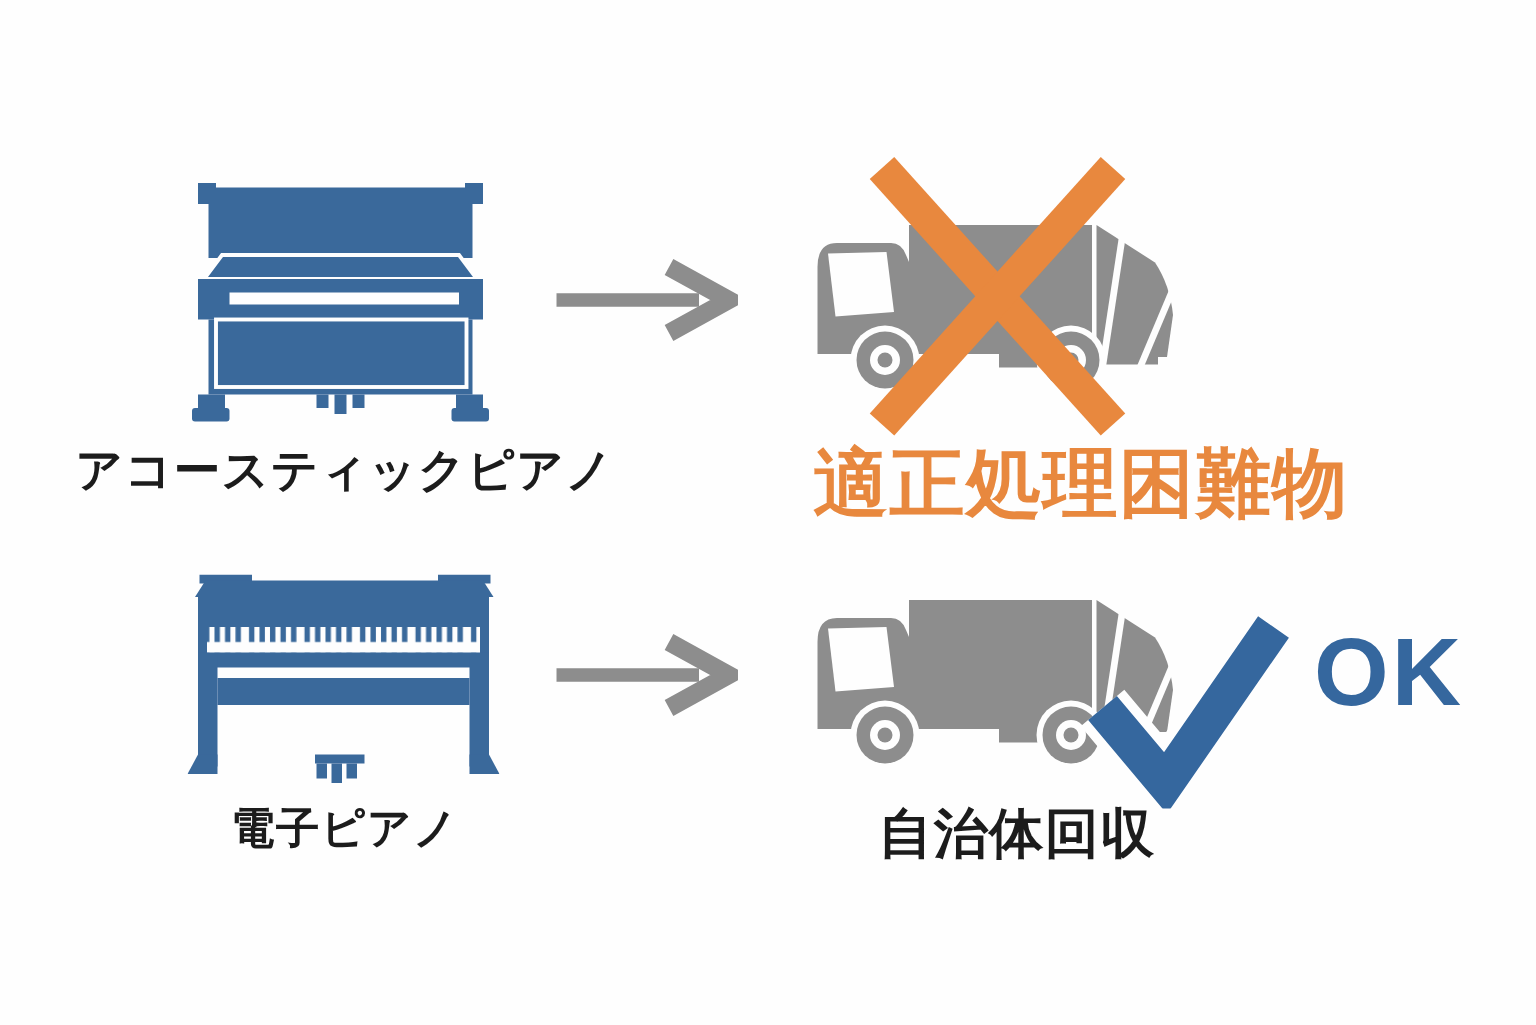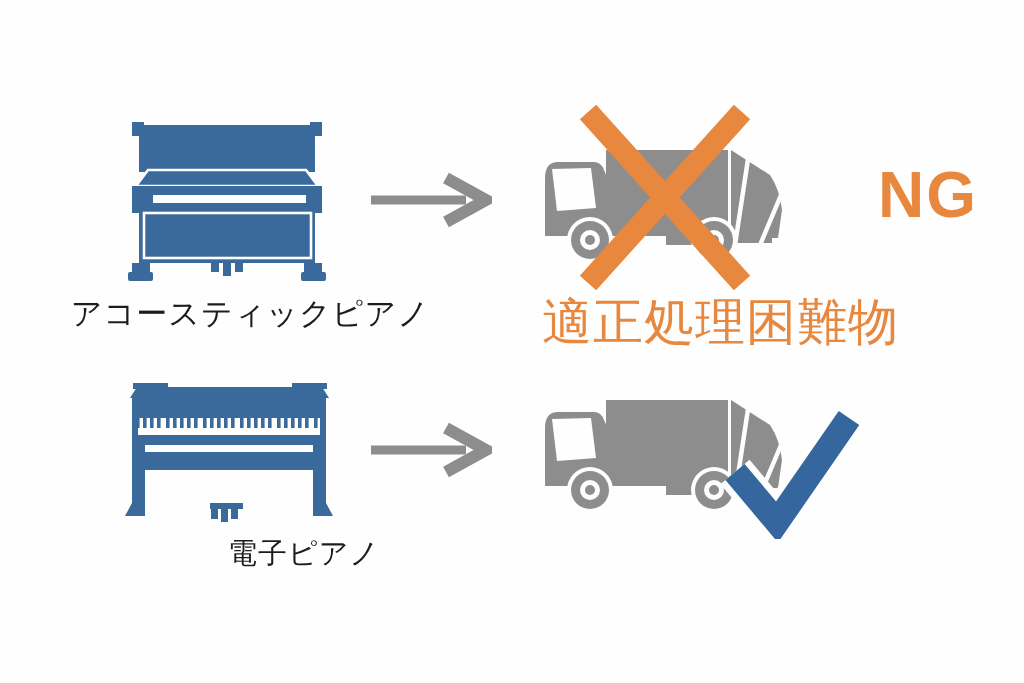--- a/index.html
+++ b/index.html
@@ -2,21 +2,21 @@
 <html><head>
 <meta charset="utf-8">
 <style>
   html,body{margin:0;padding:0;background:#ffffff;}
   #canvas{
     position:relative;width:1024px;height:683px;background:#fefefe;overflow:hidden;
     font-family:"Liberation Sans","DejaVu Sans",sans-serif;
   }
   .abs{position:absolute;}
   .label{
-    position:absolute;text-align:right;font-weight:normal;color:#1c1c1c;
+    position:absolute;text-align:center;font-weight:bold;color:#1c1c1c;
     line-height:1.15;white-space:nowrap;letter-spacing:1px;
   }
   .label.orange{color:#e8883e;}
   .verdict{
     position:absolute;font-size:64px;font-weight:bold;line-height:1;letter-spacing:2px;
   }
   .verdict.orange{color:#e8883e;}
   .verdict.blue{color:#35679e;}
 </style>
 </head>
@@ -73,21 +73,20 @@
     <circle cx="176" cy="92" r="5" fill="#8d8d8d"></circle>
   </svg>
 
   <svg class="abs" style="left:570px;top:100px" width="190" height="195" viewBox="0 0 190 195">
     <line x1="18" y1="12" x2="172" y2="183" stroke="#e8883e" stroke-width="22"></line>
     <line x1="172" y1="12" x2="18" y2="183" stroke="#e8883e" stroke-width="22"></line>
   </svg>
 
   <div class="label orange" style="left:542px;top:294px;width:300px;font-size:50px">適正処理困難物</div>
 
-  <div class="verdict orange" style="left:878px;top:163px">NG</div>
 
   <svg class="abs" style="left:125px;top:383px" width="208" height="140" viewBox="0 0 208 140">
     <defs>
       <pattern id="bk" x="16" y="35" width="37" height="17" patternUnits="userSpaceOnUse">
         <rect x="2" y="0" width="3.6" height="10" fill="#3a699b"></rect>
         <rect x="9" y="0" width="3.6" height="10" fill="#3a699b"></rect>
         <rect x="16" y="0" width="3.6" height="10" fill="#3a699b"></rect>
         <rect x="25" y="0" width="3.6" height="10" fill="#3a699b"></rect>
         <rect x="32" y="0" width="3.6" height="10" fill="#3a699b"></rect>
       </pattern>
@@ -138,15 +137,17 @@
     <circle cx="176" cy="92" r="19" fill="#8d8d8d"></circle>
     <circle cx="176" cy="92" r="10" fill="#fefefe"></circle>
     <circle cx="176" cy="92" r="5" fill="#8d8d8d"></circle>
   </svg>
 
   <svg class="abs" style="left:718px;top:401px" width="148" height="138" viewBox="0 0 148 138">
     <path d="M17 71 L59 121 L131 17" fill="none" stroke="#fefefe" stroke-width="38"></path>
     <path d="M17 71 L59 121 L131 17" fill="none" stroke="#35679e" stroke-width="25"></path>
   </svg>
 
+  <div class="label" style="left:528px;top:535px;width:300px;font-size:36px">自治体回収</div>
 
+  <div class="verdict blue" style="left:876px;top:416px">OK</div>
 
 </div>
 
 </body></html>

